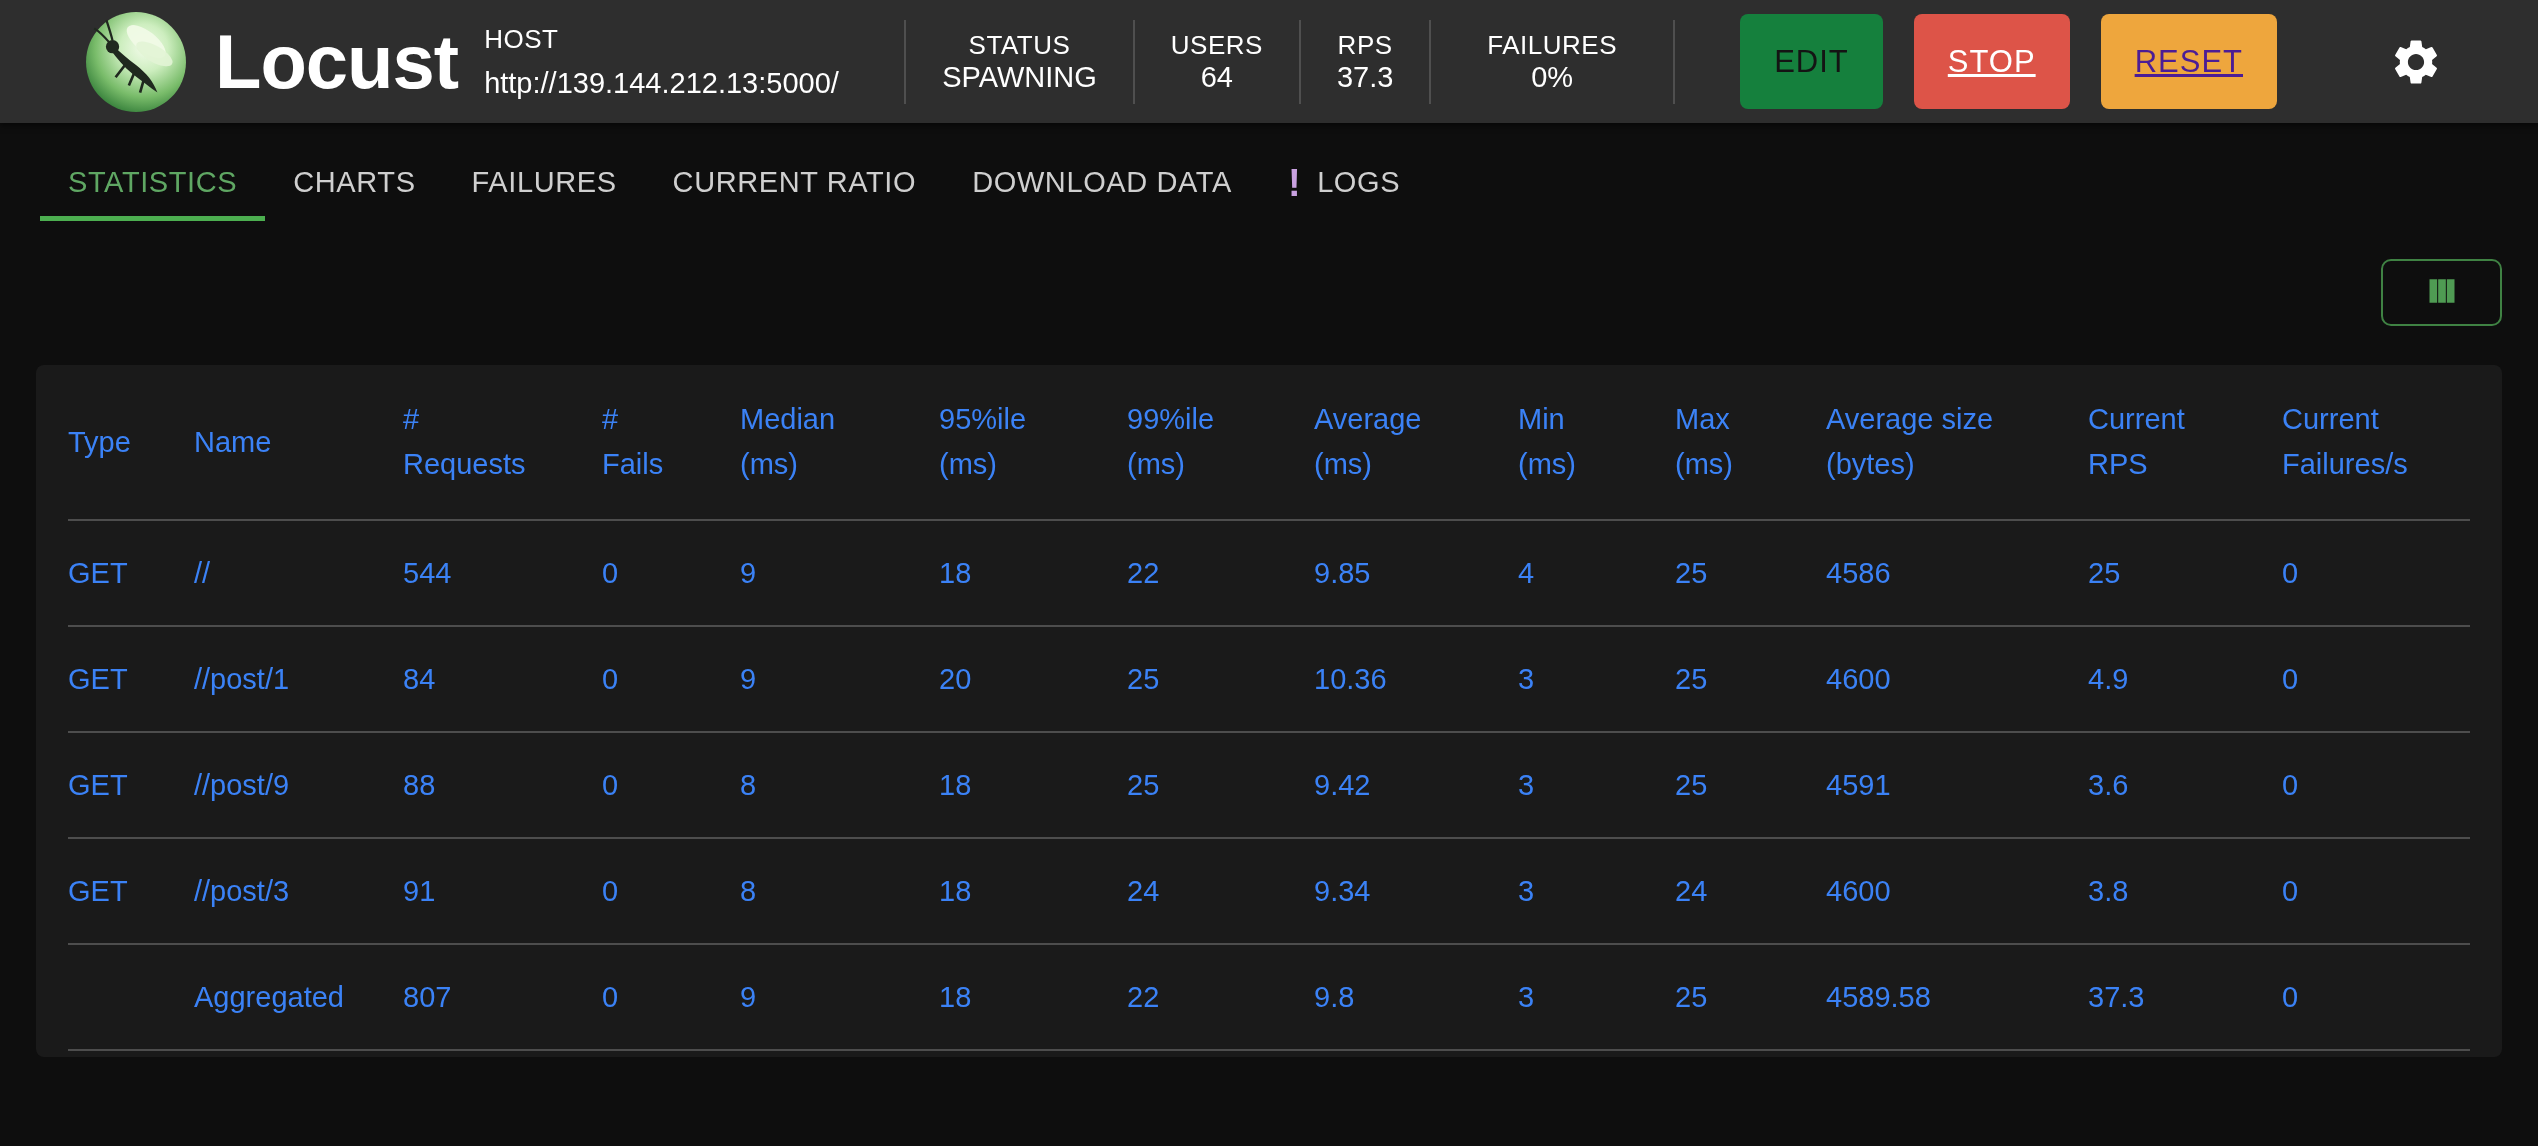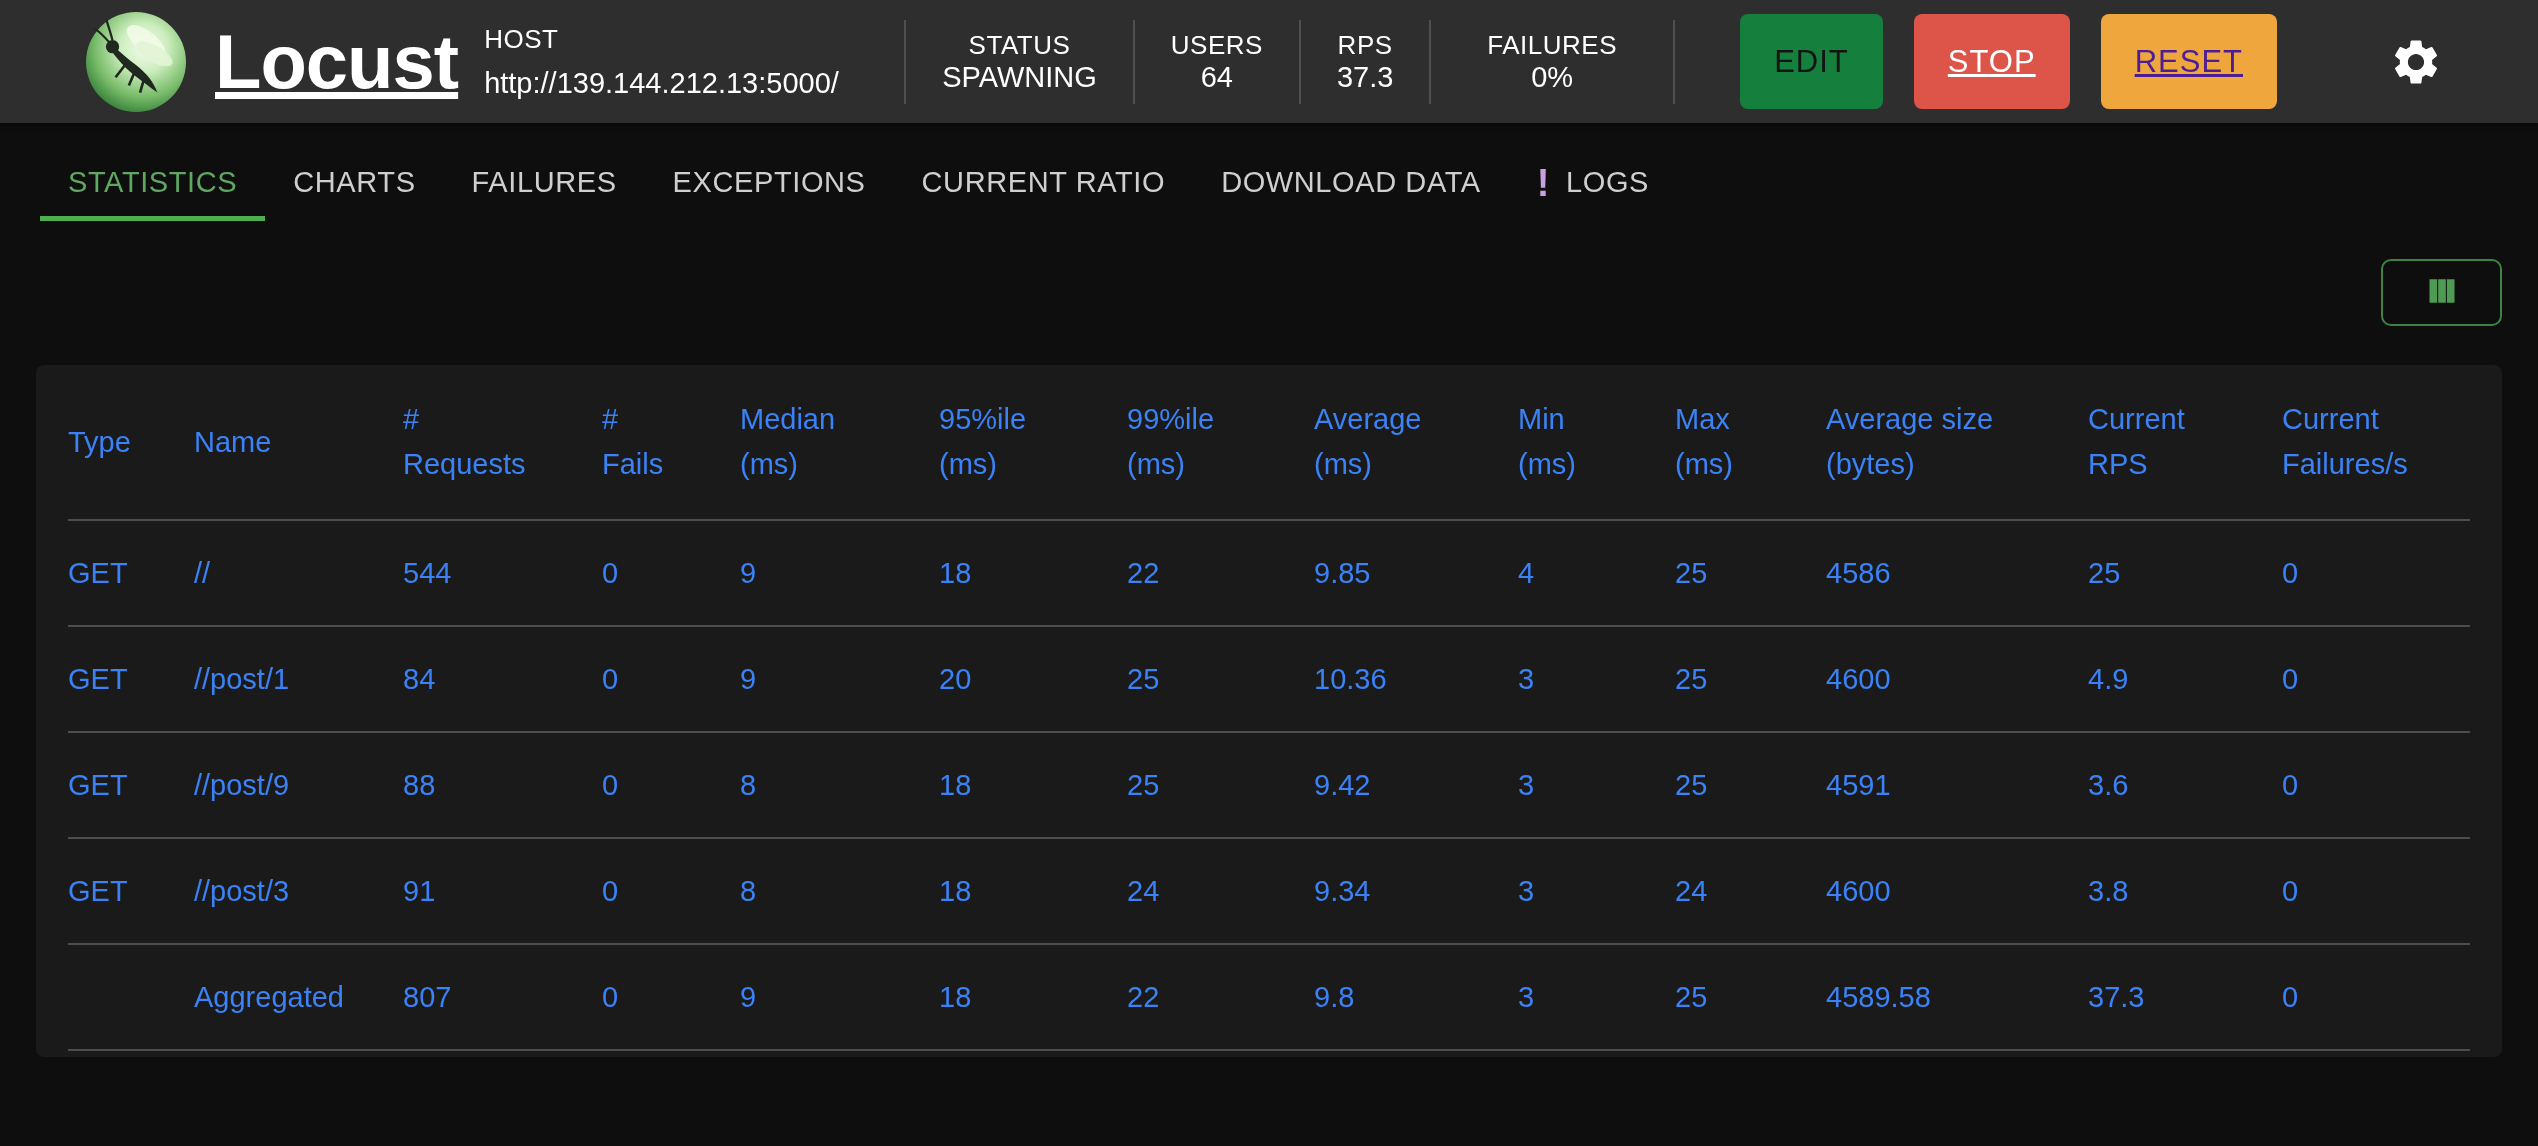--- a/index.html
+++ b/index.html
@@ -13,21 +13,21 @@
   
   .appbar {
     display:flex; align-items:center;
     height:123px; background:#2e2e2e;
     padding:0 95px 0 85px;
     box-shadow:0 2px 6px rgba(0,0,0,.6);
   }
   .logo { width:102px; height:102px; flex:none; }
   .app-title {
     font-size:76px; font-weight:bold; letter-spacing:-1px;
-    margin-left:28px; line-height:1;text-decoration:underline;
+    margin-left:28px; line-height:1;
   }
   .host-block { margin-left:26px; min-width:420px; }
   .host-label { font-size:26px; letter-spacing:.5px; }
   .host-value { font-size:29px; margin-top:12px; }
   .hdivider { width:2px; height:84px; background:#4f4f4f; flex:none; }
   .stat-block { text-align:center; padding:0 36px; }
   .stat-block.failures { padding:0 56px; }
   .stat-label { font-size:26px; letter-spacing:.5px; }
   .stat-value { font-size:29px; }
 
@@ -159,23 +159,20 @@
 
 <nav class="tabbar">
     <div class="tab active">
       <span>STATISTICS</span>
     </div>
     <div class="tab">
       <span>CHARTS</span>
     </div>
     <div class="tab">
       <span>FAILURES</span>
-    </div>
-    <div class="tab">
-      <span>EXCEPTIONS</span>
     </div>
     <div class="tab">
       <span>CURRENT RATIO</span>
     </div>
     <div class="tab">
       <span>DOWNLOAD DATA</span>
     </div>
     <div class="tab">
       <span class="tab-badge">!</span>
       <span>LOGS</span>

